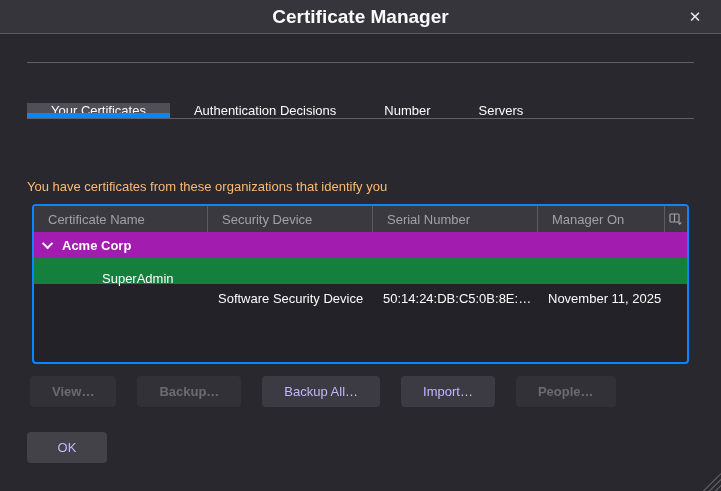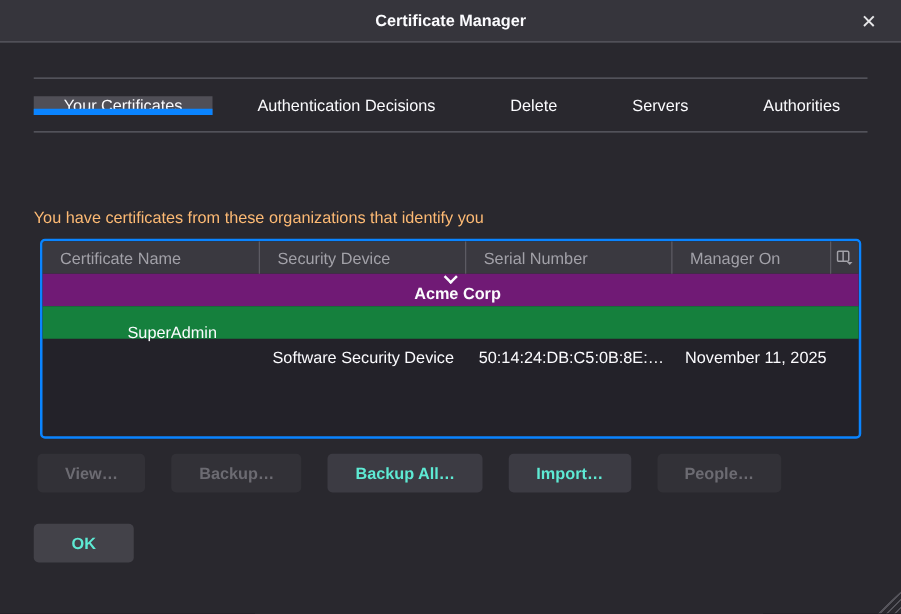--- a/index.html
+++ b/index.html
@@ -16,36 +16,36 @@
   }
 
   
   .titlebar {
     height: 34px;
     background: #36353c;
     border-bottom: 1px solid #5b5a62;
     display: flex; align-items: center; justify-content: center;
     position: relative;
   }
-  .titlebar-title { font-weight: bold; font-size: 13px; color: #fbfbfe; }
+  .titlebar-title { font-weight: bold; font-size: 19px; color: #fbfbfe; }
   .close-btn {
     position: absolute; right: 12px; top: 0; bottom: 0;
     width: 28px; display: flex; align-items: center; justify-content: center;
     color: #e8e8ea; font-size: 15px; cursor: default;
   }
 
   .content { padding: 0 27px; }
 
   
   .tabstrip {
     margin-top: 28px;
-    height: 44px;
+    height: 57px;
     border-top: 1px solid #606069;
     border-bottom: 1px solid #606069;
-    display: flex; align-items: center; gap: 12px;
+    display: flex; align-items: flex-end;
   }
   .tab {
     position: relative;
     display: flex; align-items: center; justify-content: center;
     padding: 0 24px;
     white-space: nowrap;
     color: #fbfbfe;
   }
   .tab.selected { background: #504f57; }
   .tab.selected::after {
@@ -78,21 +78,21 @@
     padding-left: 14px;
     height: 100%;
     display: flex; align-items: center;
     overflow: hidden; white-space: nowrap;
     position: relative;
   }
   .cert-header .hcell + .hcell { border-left: 1px solid #5c5b63; }
   .cert-header .hcell.picker { justify-content: center; padding-left: 0; }
 
   .row { height: 26px; display: flex; align-items: center; }
-  .group-row { background: #701a75; padding-left: 11px; flex-direction: column; }
+  .group-row { background: #a21caf; padding-left: 11px; }
   .chevron {
     width: 8px; height: 8px;
     border-left: 2px solid #fbfbfe; border-bottom: 2px solid #fbfbfe;
     transform: rotate(-45deg) translateY(-2px);
     margin-right: 9px;
     flex: none;
   }
   .group-name { font-weight: bold; }
 
   .item-row {
@@ -110,22 +110,22 @@
   
   .actions {
     margin: 12px 5px 0 3px;
     display: flex; gap: 21px;
   }
   .btn {
     height: 31px;
     padding: 0 22px;
     border: none; border-radius: 4px;
     background: #3c3b43;
-    color: #5eead4;
-    font-family: inherit; font-size: 13px; font-weight: 700;
+    color: #c4b5fd;
+    font-family: inherit; font-size: 13px; font-weight: 400;
     white-space: nowrap;
   }
   .btn.disabled { background: #323137; color: #6c6b72; font-weight: 600; }
 
   
   .ok-row {
     margin: 25px 0 4px 0;
     display: flex; justify-content: flex-start;
   }
   .btn.ok { background: #434249; min-width: 80px; }
@@ -158,27 +158,24 @@
   <div class="content">
 
     <div class="tabstrip">
       <div class="tab selected">
         <span>Your Certificates</span>
       </div>
       <div class="tab">
         <span>Authentication Decisions</span>
       </div>
       <div class="tab">
-        <span>Delete</span>
+        <span>Number</span>
       </div>
       <div class="tab">
         <span>Servers</span>
-      </div>
-      <div class="tab">
-        <span>Authorities</span>
       </div>
     </div>
 
     <div class="intro">You have certificates from these organizations that identify you</div>
 
     <div class="cert-table">
       <div class="cert-header">
         <div class="hcell">Certificate Name</div>
         <div class="hcell">Security Device</div>
         <div class="hcell">Serial Number</div>

